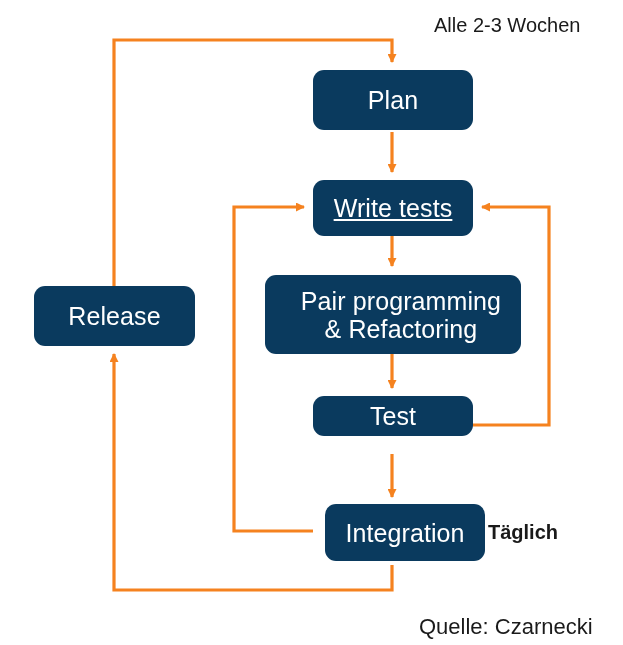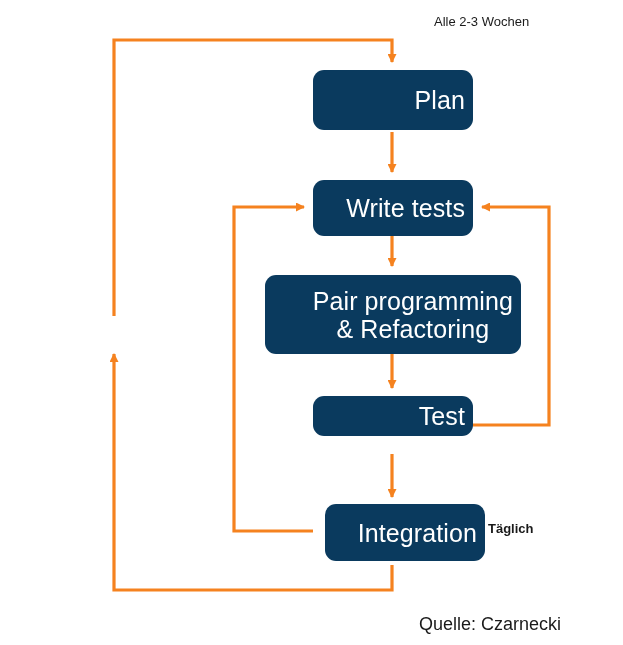--- a/index.html
+++ b/index.html
@@ -25,47 +25,47 @@
     width: 623px;
     height: 645px;
   }
   .node {
     position: absolute;
     background: #0a3a5e;
     border-radius: 11px;
     color: #ffffff;
     display: flex;
     align-items: center;
-    justify-content: flex-end;
+    justify-content: center;
     text-align: center;
     font-family: "Liberation Sans", sans-serif;
     font-size: 25px;
     font-weight: 400;
     line-height: 1.12;
     letter-spacing: 0.1px;
     box-sizing: border-box;
     z-index: 2;
     user-select: none;
   }
   .node-label {
     display: block;
     padding: 0 8px;
     white-space: pre-line;
   }
   .caption {
     position: absolute;
     color: #1a1a1a;
     font-family: "Liberation Sans", sans-serif;
-    font-size: 13px;
+    font-size: 20px;
     font-weight: 400;
     white-space: nowrap;
     z-index: 3;
   }
   .caption-source {
-    font-size: 18px;
+    font-size: 22px;
   }
 </style>
 </head>
 <body>
 
 <div id="canvas">
 
   <svg id="flow-svg" viewBox="0 0 623 645">
     <defs>
       <marker id="arrow-down" markerWidth="9" markerHeight="9" refX="4.5" refY="8" orient="0" markerUnits="userSpaceOnUse">
@@ -100,37 +100,40 @@
 
       <path d="M392,565 L392,590 L114,590 L114,354" marker-end="url(#arrow-up)"></path>
 
     </g>
   </svg>
 
   <div class="node" style="left:313px; top:70px; width:160px; height:60px;">
     <span class="node-label">Plan</span>
   </div>
 
-  <div class="node" style="left:313px; top:180px; width:160px; height:56px;">
+  <div class="node" style="left:313px; top:180px; width:160px; height:56px;text-decoration:underline;">
     <span class="node-label">Write tests</span>
   </div>
 
   <div class="node" style="left:265px; top:275px; width:256px; height:79px;padding-left:16px;">
     <span class="node-label">Pair programming
 &amp; Refactoring</span>
   </div>
 
   <div class="node" style="left:313px; top:396px; width:160px; height:40px;">
     <span class="node-label">Test</span>
   </div>
 
   <div class="node" style="left:313px; top:504px; width:160px; height:57px;margin-left:12px;">
     <span class="node-label">Integration</span>
   </div>
 
+  <div class="node" style="left:34px; top:286px; width:161px; height:60px;">
+    <span class="node-label">Release</span>
+  </div>
 
   <div class="caption" style="left:434px; top:14px;">Alle 2-3 Wochen</div>
 
   <div class="caption" style="left:488px; top:521px;font-weight:bold;">Täglich</div>
 
   <div class="caption caption-source" style="left:419px; top:614px;">Quelle: Czarnecki</div>
 
 </div>
 
 </body></html>

